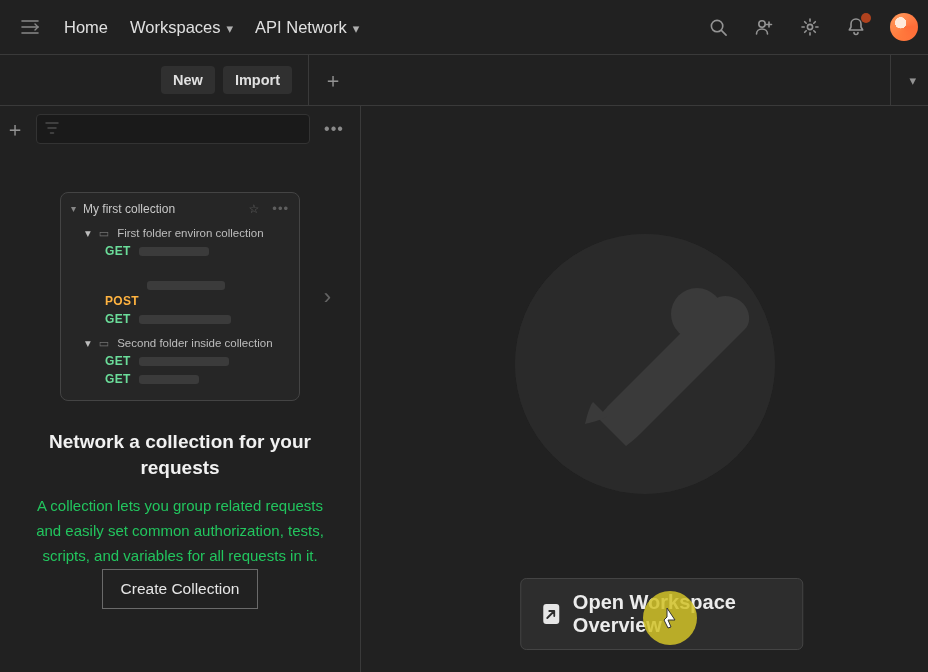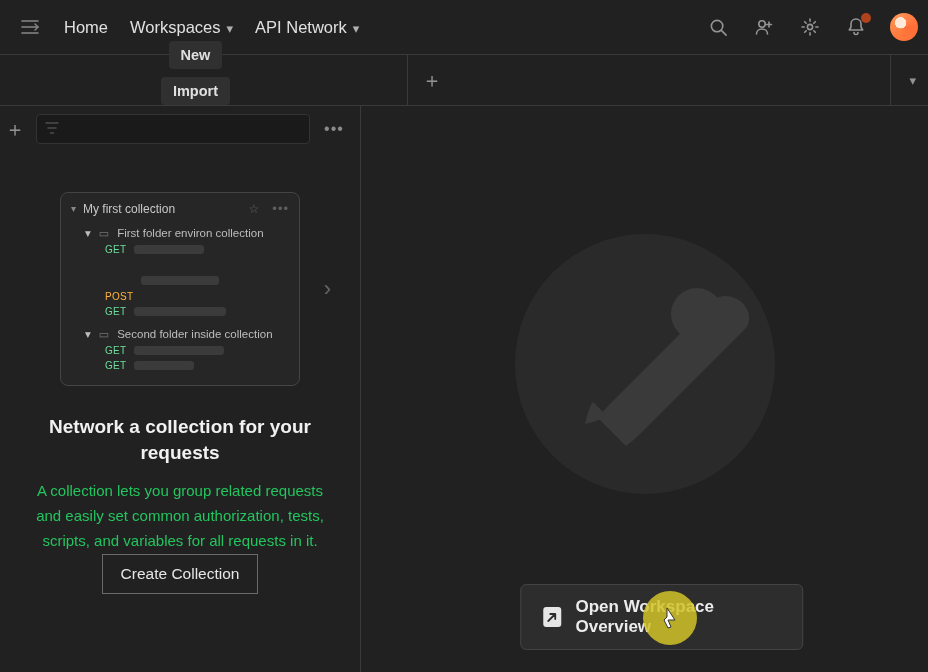--- a/index.html
+++ b/index.html
@@ -56,23 +56,22 @@
 
   
   .secbar {
     height: 51px;
     display:flex;
     align-items:center;
     border-bottom: 1px solid var(--border);
     background: #212121;
   }
   .secbar-left {
-    width: 408px; height:100%; display:flex; align-items:center; justify-content:flex-end; gap:8px; padding-right:16px;
+    width: 309px; height:100%; display:flex; align-items:center; justify-content:flex-end; gap:8px; padding-right:16px;
     border-right: 1px solid var(--border);
-    flex-direction: column;
   }
   .pill-btn {
     background: #303030; color: var(--text); border:none; border-radius:4px;
     padding:6px 12px; font-size:14.5px; font-weight:600; cursor:pointer;
   }
   .secbar-mid { flex:1; display:flex; align-items:center; padding:0 14px; }
   .plus-tab { opacity:.6; font-size:20px; cursor:pointer; }
   .secbar-right {
     display:flex; align-items:center; gap:14px; padding:0 12px 0 18px;
     border-left:1px solid var(--border);
@@ -111,21 +110,21 @@
     padding:8px 10px 10px 10px; font-size:12px; text-align:left;
     position:relative;
   }
   .illus-title { display:flex; align-items:center; gap:7px; color:#c8c8c8; }
   .illus-title .caret { font-size:10px; opacity:.6; }
   .illus-title .star { margin-left:auto; opacity:.35; font-size:12px; }
   .illus-title .dots { opacity:.35; font-size:13px; margin-left:6px; letter-spacing:1px; }
   .illus-folder { display:flex; align-items:center; gap:8px; margin:10px 0 4px 14px; color:#bdbdbd; font-size:11.5px; }
   .folder-ic { opacity:.5; font-size:11px; }
   .illus-req { display:flex; align-items:center; gap:8px; margin:4px 0 4px 34px; }
-  .method { font-size:10px; font-weight:400; letter-spacing:.3px; }
+  .method { font-size:12px; font-weight:700; letter-spacing:.3px; }
   .m-get { color: var(--method-get); }
   .m-post { color: var(--method-post); margin-top: 32px; }
   .req-bar { height:9px; border-radius:3px; background:#3b3b3b; }
   .illus-arrow {
     position:absolute; right:-32px; top:50%; transform:translateY(-50%); opacity:.35; font-size:22px;
   }
 
   .sidebar-headline {
     font-size:19px; font-weight:600; color:#f1f1f1; margin:28px 0 14px 0; line-height:1.35;
   }
@@ -143,21 +142,21 @@
     width:260px; height:260px; border-radius:50%;
     background:#2a2a2a; position:relative; margin-top:-50px;
     overflow:hidden;
   }
   .big-logo svg { position:absolute; inset:0; }
 
   .overview-pill {
     position:absolute; bottom:22px; left:50%; transform:translateX(-44%);
     display:flex; align-items:center; gap:14px;
     background:#2d2d2d; border:1px solid #444; border-radius:6px;
-    padding:12px 22px; font-size:17px; font-weight:600; color:#ececec;
+    padding:12px 22px; font-size:20px; font-weight:600; color:#ececec;
     cursor:pointer;
   }
   .ov-icon {
     width:20px; height:20px; border-radius:3px; background:#e6e6e6;
     display:flex; align-items:center; justify-content:center; color:#2d2d2d;
   }
 
   
   .cursor-circle {
     position:absolute; width:54px; height:54px; border-radius:50%;

